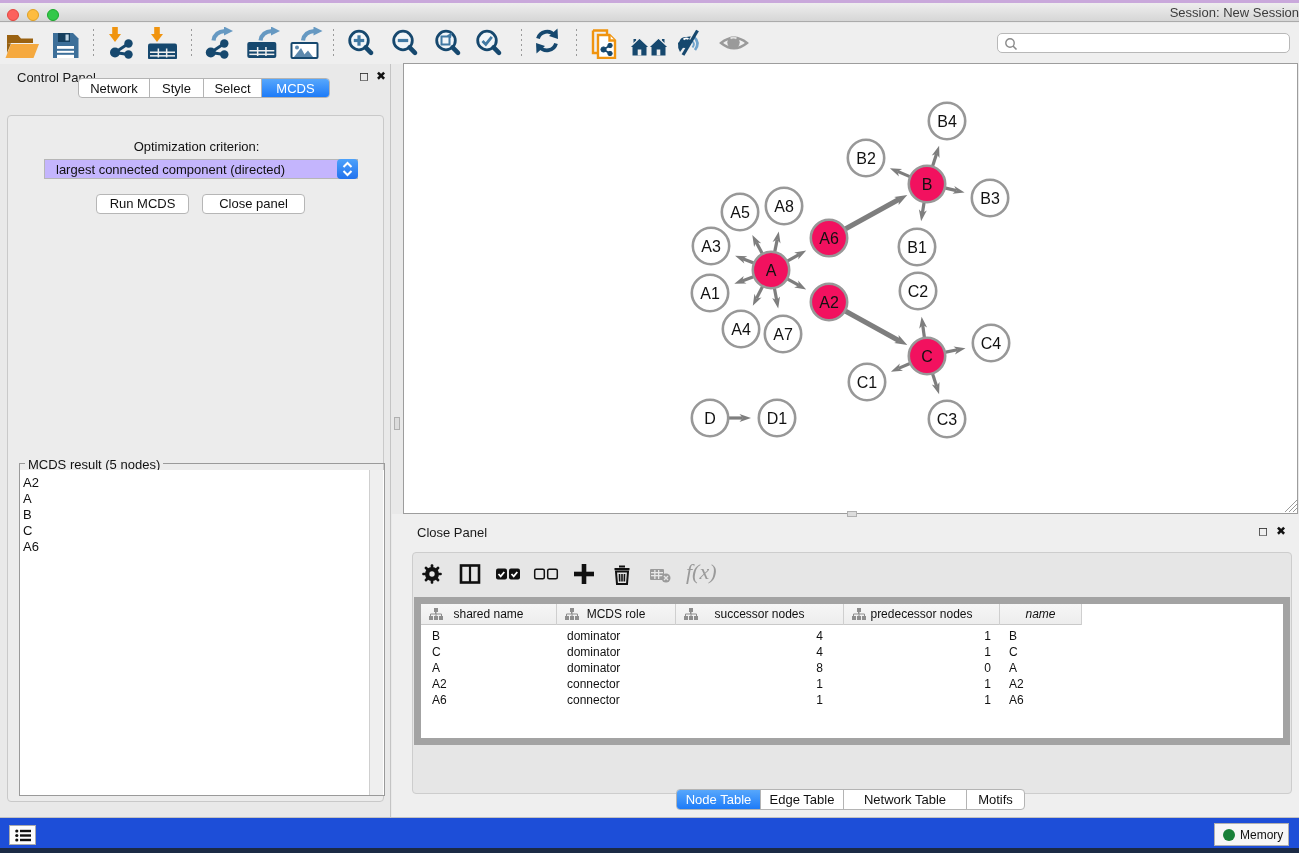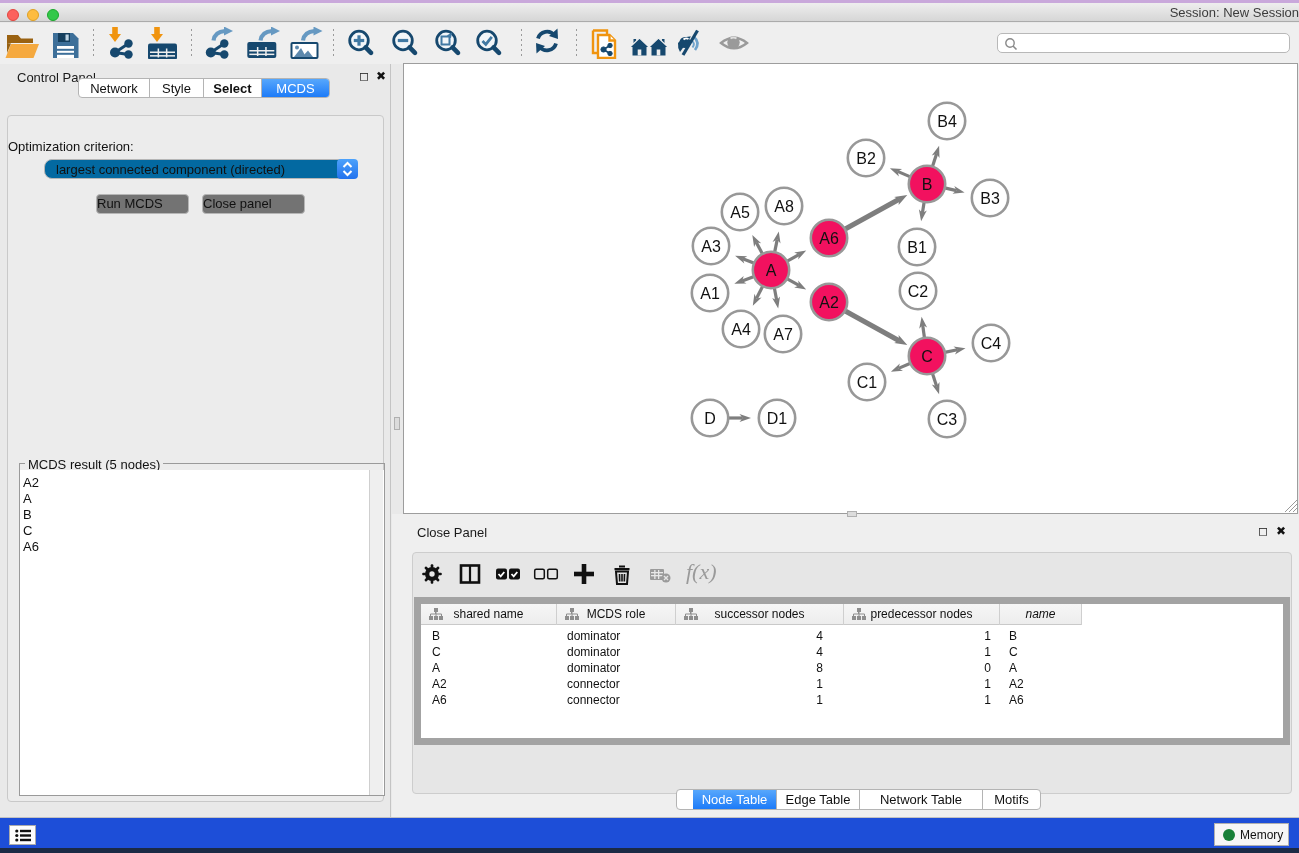--- a/index.html
+++ b/index.html
@@ -24,28 +24,28 @@
 #cpanel { left:0; top:64px; width:391px; height:753px; background:#e9e9e9; border-right:1px solid #c4c4c4; }
 #cpanel .ptitle { position:absolute; left:17px; top:6px; font-size:13px; color:#1a1a1a; }
 .winbtns { position:absolute; font-size:12px; color:#111; }
 #cptabs { position:absolute; left:78px; top:14px; height:20px; display:flex;
   border:1px solid #b4b4b4; border-radius:4px; overflow:hidden; background:#fff; }
 #cptabs div { font-size:13px; line-height:19px; color:#111; text-align:center; border-right:1px solid #b4b4b4; }
 #cptabs div:last-child { border-right:none; }
 #cptabs .on { background:linear-gradient(#57a7fc,#1d7bf8); color:#fff; }
 #cpbody { position:absolute; left:7px; top:51px; width:377px; height:687px;
   border:1px solid #c9c9c9; border-radius:4px; background:#ececec; }
-#optlabel { position:absolute; left:0; top:23px; width:377px; text-align:left; font-size:13px; color:#111; }
-#dropdown { position:absolute; left:36px; top:43px; width:314px; height:20px; background:#0369a1;
-  border:1px solid #b6b6b6; border-radius:8px; }
+#optlabel { position:absolute; left:0; top:23px; width:377px; text-align:center; font-size:13px; color:#111; }
+#dropdown { position:absolute; left:36px; top:43px; width:314px; height:20px; background:#c4b5fd;
+  border:1px solid #b6b6b6; border-radius:0; }
 #dropdown .txt { position:absolute; left:11px; top:2px; font-size:13px; color:#111; }
 #dropdown .stepper { position:absolute; right:-1px; top:-1px; width:21px; height:20px; border-radius:4px;
   background:linear-gradient(#4da2fb,#2272ee); }
-.btn { position:absolute; height:20px; background:#737373; border:1px solid #b6b6b6; border-radius:4px;
-  font-size:13px; color:#111; line-height:18px; }
+.btn { position:absolute; height:20px; background:#ffffff; border:1px solid #b6b6b6; border-radius:4px;
+  font-size:13px; color:#111; text-align:center; line-height:18px; }
 #fieldset { position:absolute; left:11px; top:341px; width:366px; height:339px; }
 #fieldset .fborder { position:absolute; left:0; top:6px; right:0; bottom:0; border:1px solid #9a9a9a; }
 #fieldset .flegend { position:absolute; left:6px; top:0; background:#ececec; padding:0 3px;
   font-size:13px; color:#111; }
 #mcdslist { position:absolute; left:1px; top:13px; width:364px; height:325px; background:#fff; }
 #mcdslist .scroll { position:absolute; right:1px; top:0; width:14px; height:100%; background:#efefef;
   border-left:1px solid #cfcfcf; }
 #mcdslist .li { position:absolute; left:3px; font-size:13px; color:#111; }
 
 
@@ -66,21 +66,21 @@
   background:linear-gradient(#f6f6f6,#ededed); border-bottom:1px solid #c9c9c9; }
 #thead .hc { position:absolute; top:0; height:21px; border-right:1px solid #cfcfcf;
   font-size:12px; color:#111; text-align:center; line-height:21px; }
 .trow { position:absolute; font-size:12px; color:#111; }
 
 
 #bottabs { position:absolute; left:676px; top:789px; height:21px; display:flex;
   border:1px solid #b4b4b4; border-radius:4px; overflow:hidden; background:#fff; }
 #bottabs div { font-size:13px; line-height:20px; color:#111; text-align:center; border-right:1px solid #b4b4b4; }
 #bottabs div:last-child { border-right:none; }
-#bottabs .on { background:linear-gradient(#57a7fc,#1d7bf8); color:#fff;margin-left:16px; }
+#bottabs .on { background:linear-gradient(#57a7fc,#1d7bf8); color:#fff; }
 #statusbar { left:0; top:817px; width:1299px; height:31px; background:#1d4ed8; border-top:1px solid #c2c2c2; }
 #listbtn { position:absolute; left:9px; top:7px; width:27px; height:20px; background:#fdfdfd;
   border:1px solid #ababab; }
 #membtn { position:absolute; left:1214px; top:5px; width:75px; height:23px; background:#f6f6f6;
   border:1px solid #b0b0b0; font-size:12px; color:#111; }
 #darkstrip { left:0; top:848px; width:1299px; height:5px; background:#1b2a45; }
 </style>
 </head>
 <body>
 <div class="abs" id="purpletop"></div>
@@ -252,21 +252,21 @@
     </div>
 </div>
 
 <div class="abs" id="cpanel">
   <div class="ptitle">Control Panel</div>
   <div class="winbtns" style="left:359px; top:5px;">◻</div>
   <div class="winbtns" style="left:376px; top:5px;">✖</div>
   <div id="cptabs">
     <div style="width:71px;">Network</div>
     <div style="width:54px;">Style</div>
-    <div style="width:58px;font-weight:bold;">Select</div>
+    <div style="width:58px;">Select</div>
     <div class="on" style="width:67px;">MCDS</div>
   </div>
   <div id="cpbody">
     <div id="optlabel">Optimization criterion:</div>
     <div id="dropdown">
       <div class="txt">largest connected component (directed)</div>
       <div class="stepper"><svg width="21" height="20" viewBox="0 0 21 20">
             <path d="M6.5,8 L10.5,4 L14.5,8" fill="none" stroke="#fff" stroke-width="2"></path>
             <path d="M6.5,12 L10.5,16 L14.5,12" fill="none" stroke="#fff" stroke-width="2"></path>
           </svg></div>

